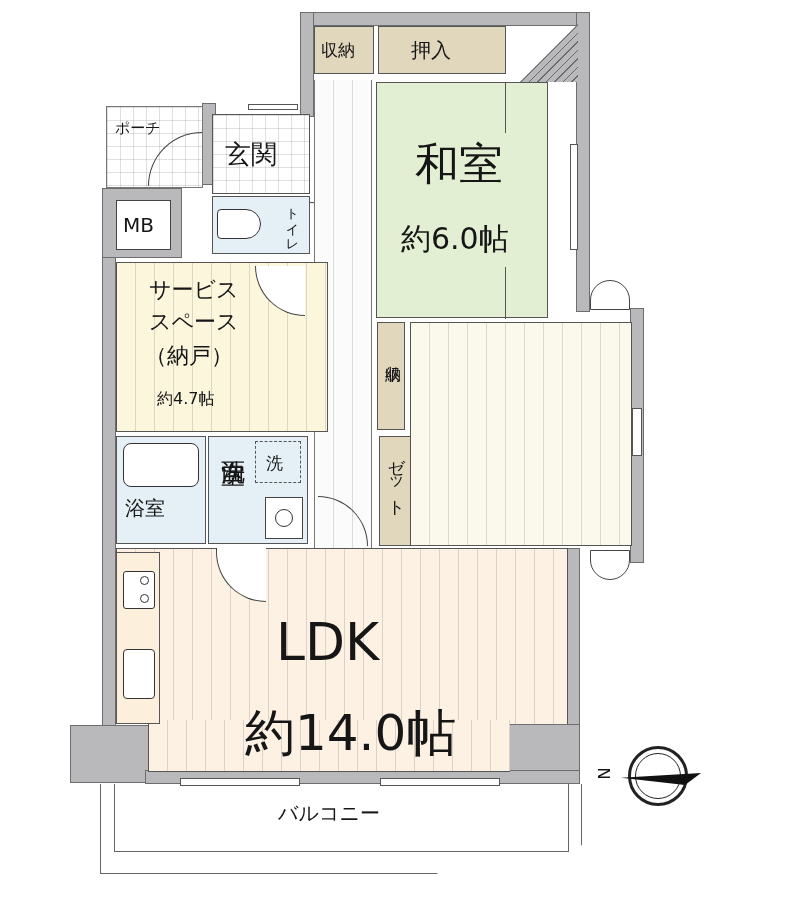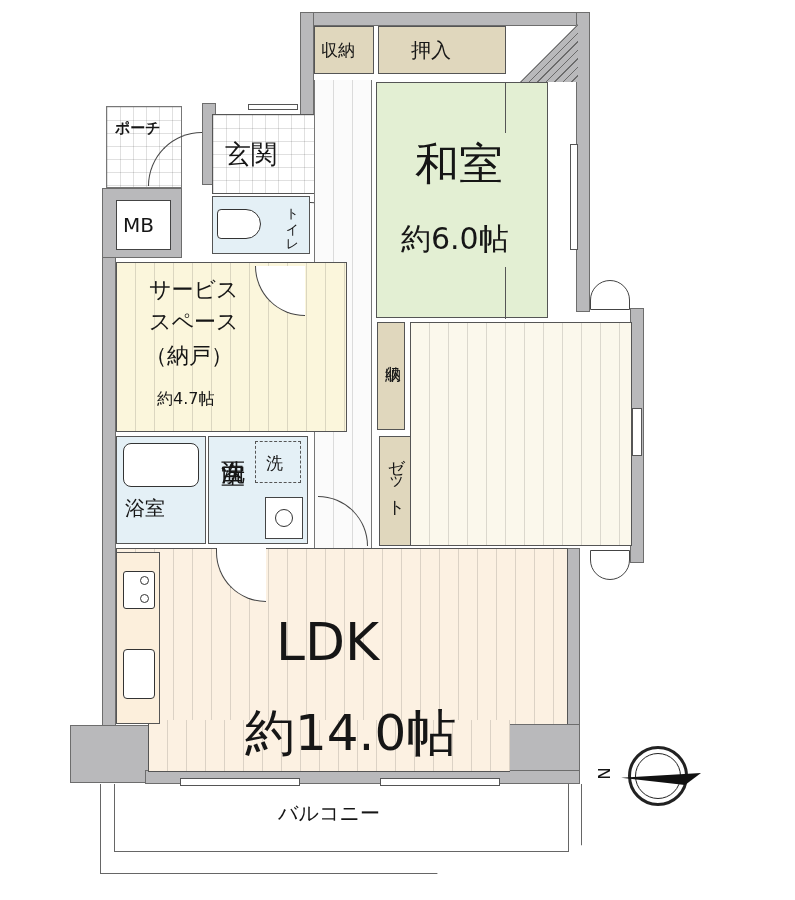--- a/index.html
+++ b/index.html
@@ -23,30 +23,30 @@
 <div class="abs wall" style="left:300px;top:12px;width:14px;height:105px;"></div>
 <div class="abs wall" style="left:102px;top:188px;width:14px;height:555px;"></div>
 <div class="abs wall" style="left:70px;top:725px;width:80px;height:58px;"></div>
 <div class="abs wall" style="left:630px;top:308px;width:14px;height:255px;"></div>
 <div class="abs wall" style="left:566px;top:548px;width:14px;height:235px;"></div>
 <div class="abs wall" style="left:508px;top:724px;width:72px;height:60px;"></div>
 <div class="abs wall" style="left:145px;top:770px;width:435px;height:14px;"></div>
 <div class="abs wall" style="left:202px;top:103px;width:14px;height:82px;"></div>
 <div class="abs wall" style="left:102px;top:188px;width:80px;height:70px;"></div>
 
-<div class="abs tile" style="left:106px;top:106px;width:76px;height:82px;border:1px solid #777;font-weight:bold;">
+<div class="abs tile" style="left:106px;top:106px;width:97px;height:82px;border:1px solid #777;">
   <span class="lbl" style="left:8px;top:12px;font-size:15px;">ポーチ</span>
 </div>
 <div class="abs" style="left:148px;top:132px;width:54px;height:54px;border-top:1px solid #444;border-left:1px solid #444;border-radius:54px 0 0 0;"></div>
 
 <div class="abs" style="left:116px;top:200px;width:55px;height:50px;background:#fff;border:1.5px solid #444;">
   <span class="lbl" style="left:6px;top:12px;font-size:20px;">MB</span>
 </div>
 
-<div class="abs tile" style="left:212px;top:114px;width:120px;height:80px;border:1.5px solid #555;background-color:#fff;">
+<div class="abs tile" style="left:212px;top:114px;width:98px;height:80px;border:1.5px solid #555;background-color:#fff;">
   <span class="lbl" style="left:12px;top:22px;font-size:26px;">玄関</span>
 </div>
 <div class="abs win" style="left:248px;top:104px;width:50px;height:6px;"></div>
 
 <div class="abs room" style="left:212px;top:196px;width:98px;height:58px;background:#e4f0f6;">
   <div class="abs" style="left:4px;top:12px;width:44px;height:30px;border:1.5px solid #333;border-radius:6px 22px 22px 6px;background:#fff;"></div>
   <span class="lbl vert" style="left:70px;top:2px;font-size:13px;">トイレ</span>
 </div>
 <div class="abs" style="left:310px;top:202px;width:48px;height:48px;border-top:1px solid #444;border-right:1px solid #444;border-radius:0 48px 0 0;"></div>
 
@@ -60,21 +60,21 @@
 </div>
 
 <div class="abs room" style="left:376px;top:82px;width:172px;height:236px;background:#e3efd3;">
   <div class="abs" style="left:128px;top:0;width:1px;height:50px;background:#555;"></div>
   <div class="abs" style="left:128px;top:184px;width:1px;height:52px;background:#555;"></div>
   <span class="lbl" style="left:38px;top:52px;font-size:44px;">和室</span>
   <span class="lbl" style="left:24px;top:136px;font-size:30px;">約6.0帖</span>
 </div>
 <div class="abs win" style="left:570px;top:144px;width:8px;height:106px;"></div>
 
-<div class="abs room flooring" style="left:116px;top:262px;width:231px;height:170px;background-color:#fbf6dc;">
+<div class="abs room flooring" style="left:116px;top:262px;width:212px;height:170px;background-color:#fbf6dc;">
   <span class="lbl" style="left:32px;top:12px;font-size:22px;">サービス</span>
   <span class="lbl" style="left:32px;top:44px;font-size:22px;">スペース</span>
   <span class="lbl" style="left:28px;top:78px;font-size:22px;">（納戸）</span>
   <span class="lbl" style="left:40px;top:118px;font-size:16px;margin-top:8px;">約4.7帖</span>
 </div>
 <div class="abs" style="left:255px;top:266px;width:50px;height:50px;border-bottom:1px solid #444;border-left:1px solid #444;border-radius:0 0 0 50px;background:#fff;"></div>
 
 <div class="abs room" style="left:377px;top:322px;width:28px;height:108px;background:#e0d7bd;">
   <span class="lbl vert" style="left:4px;top:30px;font-size:16px;">収納</span>
 </div>

